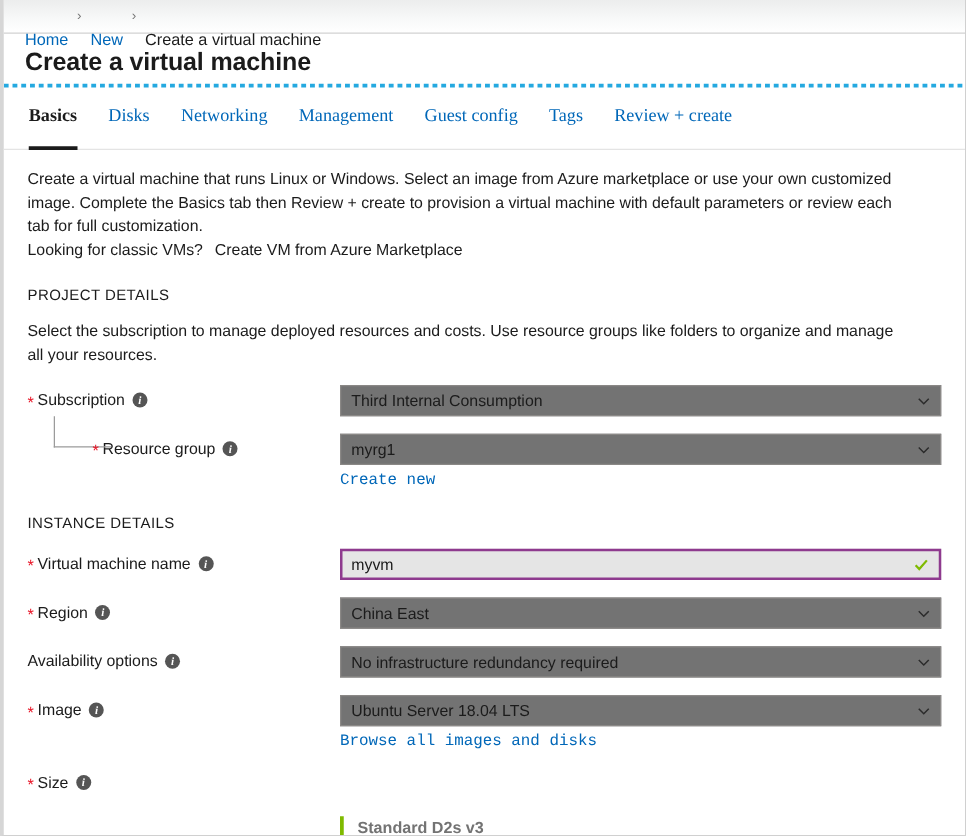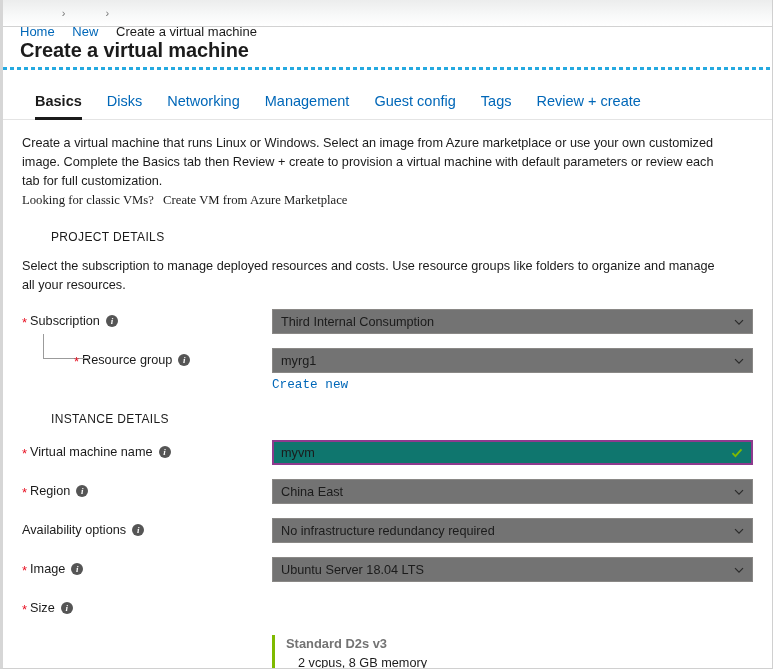--- a/index.html
+++ b/index.html
@@ -68,26 +68,26 @@
   .dotted-line {
     height: 3px;
     background-image: linear-gradient(to right, #25a9e0 0px, #25a9e0 4px, transparent 4px, transparent 7px);
     background-size: 7px 3px;
     background-repeat: repeat-x;
   }
 
   
   .tabs {
     display: flex;
-    align-items: flex-end;
-    padding-left: 32px;
+    padding-left: 20px;
     height: 36px;
     margin-top: 14px;
     border-bottom: 1px solid #e4e4e4;
     box-sizing: border-box;
+    font-family: Liberation Serif, serif;
   }
   .tab {
     font-size: 14.5px;
     color: #0067b8;
     padding: 0 0 8px 0;
     margin-right: 25px;
     cursor: pointer;
     white-space: nowrap;
     border-bottom: 3px solid transparent;
     position: relative;
@@ -106,31 +106,29 @@
   .desc {
     font-size: 12.7px;
     line-height: 19px;
     color: #1b1b1b;
     max-width: 700px;
   }
   .classic-line {
     margin-top: 2px;
     font-size: 12.7px;
     color: #1b1b1b;
-    font-family: Liberation Serif, serif;
   }
   .classic-line .link { margin-left: 6px; }
 
   .section-header {
     margin-top: 22px;
     font-size: 12px;
     letter-spacing: 0.35px;
     color: #1b1b1b;
     font-weight: 400;
-    margin-left: 29px;
   }
   .section-desc {
     margin-top: 13px;
     font-size: 12.7px;
     line-height: 19px;
     color: #1b1b1b;
     max-width: 695px;
   }
 
   
@@ -207,21 +205,21 @@
     width: 9px;
     height: 9px;
     pointer-events: none;
   }
   .chevron svg { display: block; }
 
   .text-box {
     position: relative;
     height: 25px;
     border: 2px solid #8e3a8e;
-    background: #0f766e;
+    background: #e5e5e5;
     display: flex;
     align-items: center;
     padding: 0 28px 0 7px;
     box-sizing: border-box;
     font-size: 12.7px;
     color: #1b1b1b;
     cursor: text;
   }
   .valid-check {
     position: absolute;
@@ -429,20 +427,21 @@
       </div>
       <div class="field-col">
         <div class="select-box">
           <span>Ubuntu Server 18.04 LTS</span>
           <span class="chevron">
             <svg viewBox="0 0 10 10" width="10" height="10">
                 <path d="M1 3 L5 7 L9 3" stroke="#2b2b2b" stroke-width="1.2" fill="none"></path>
               </svg>
           </span>
         </div>
+        <span class="sub-link">Browse all images and disks</span>
       </div>
     </div>
 
     <div class="form-row" style="margin-top:17px;">
       <div class="form-label" style="padding-top:2px;">
         <span class="req-star">*</span>
         <span>Size</span>
         <span class="info-icon">i</span>
       </div>
       <div class="field-col">

